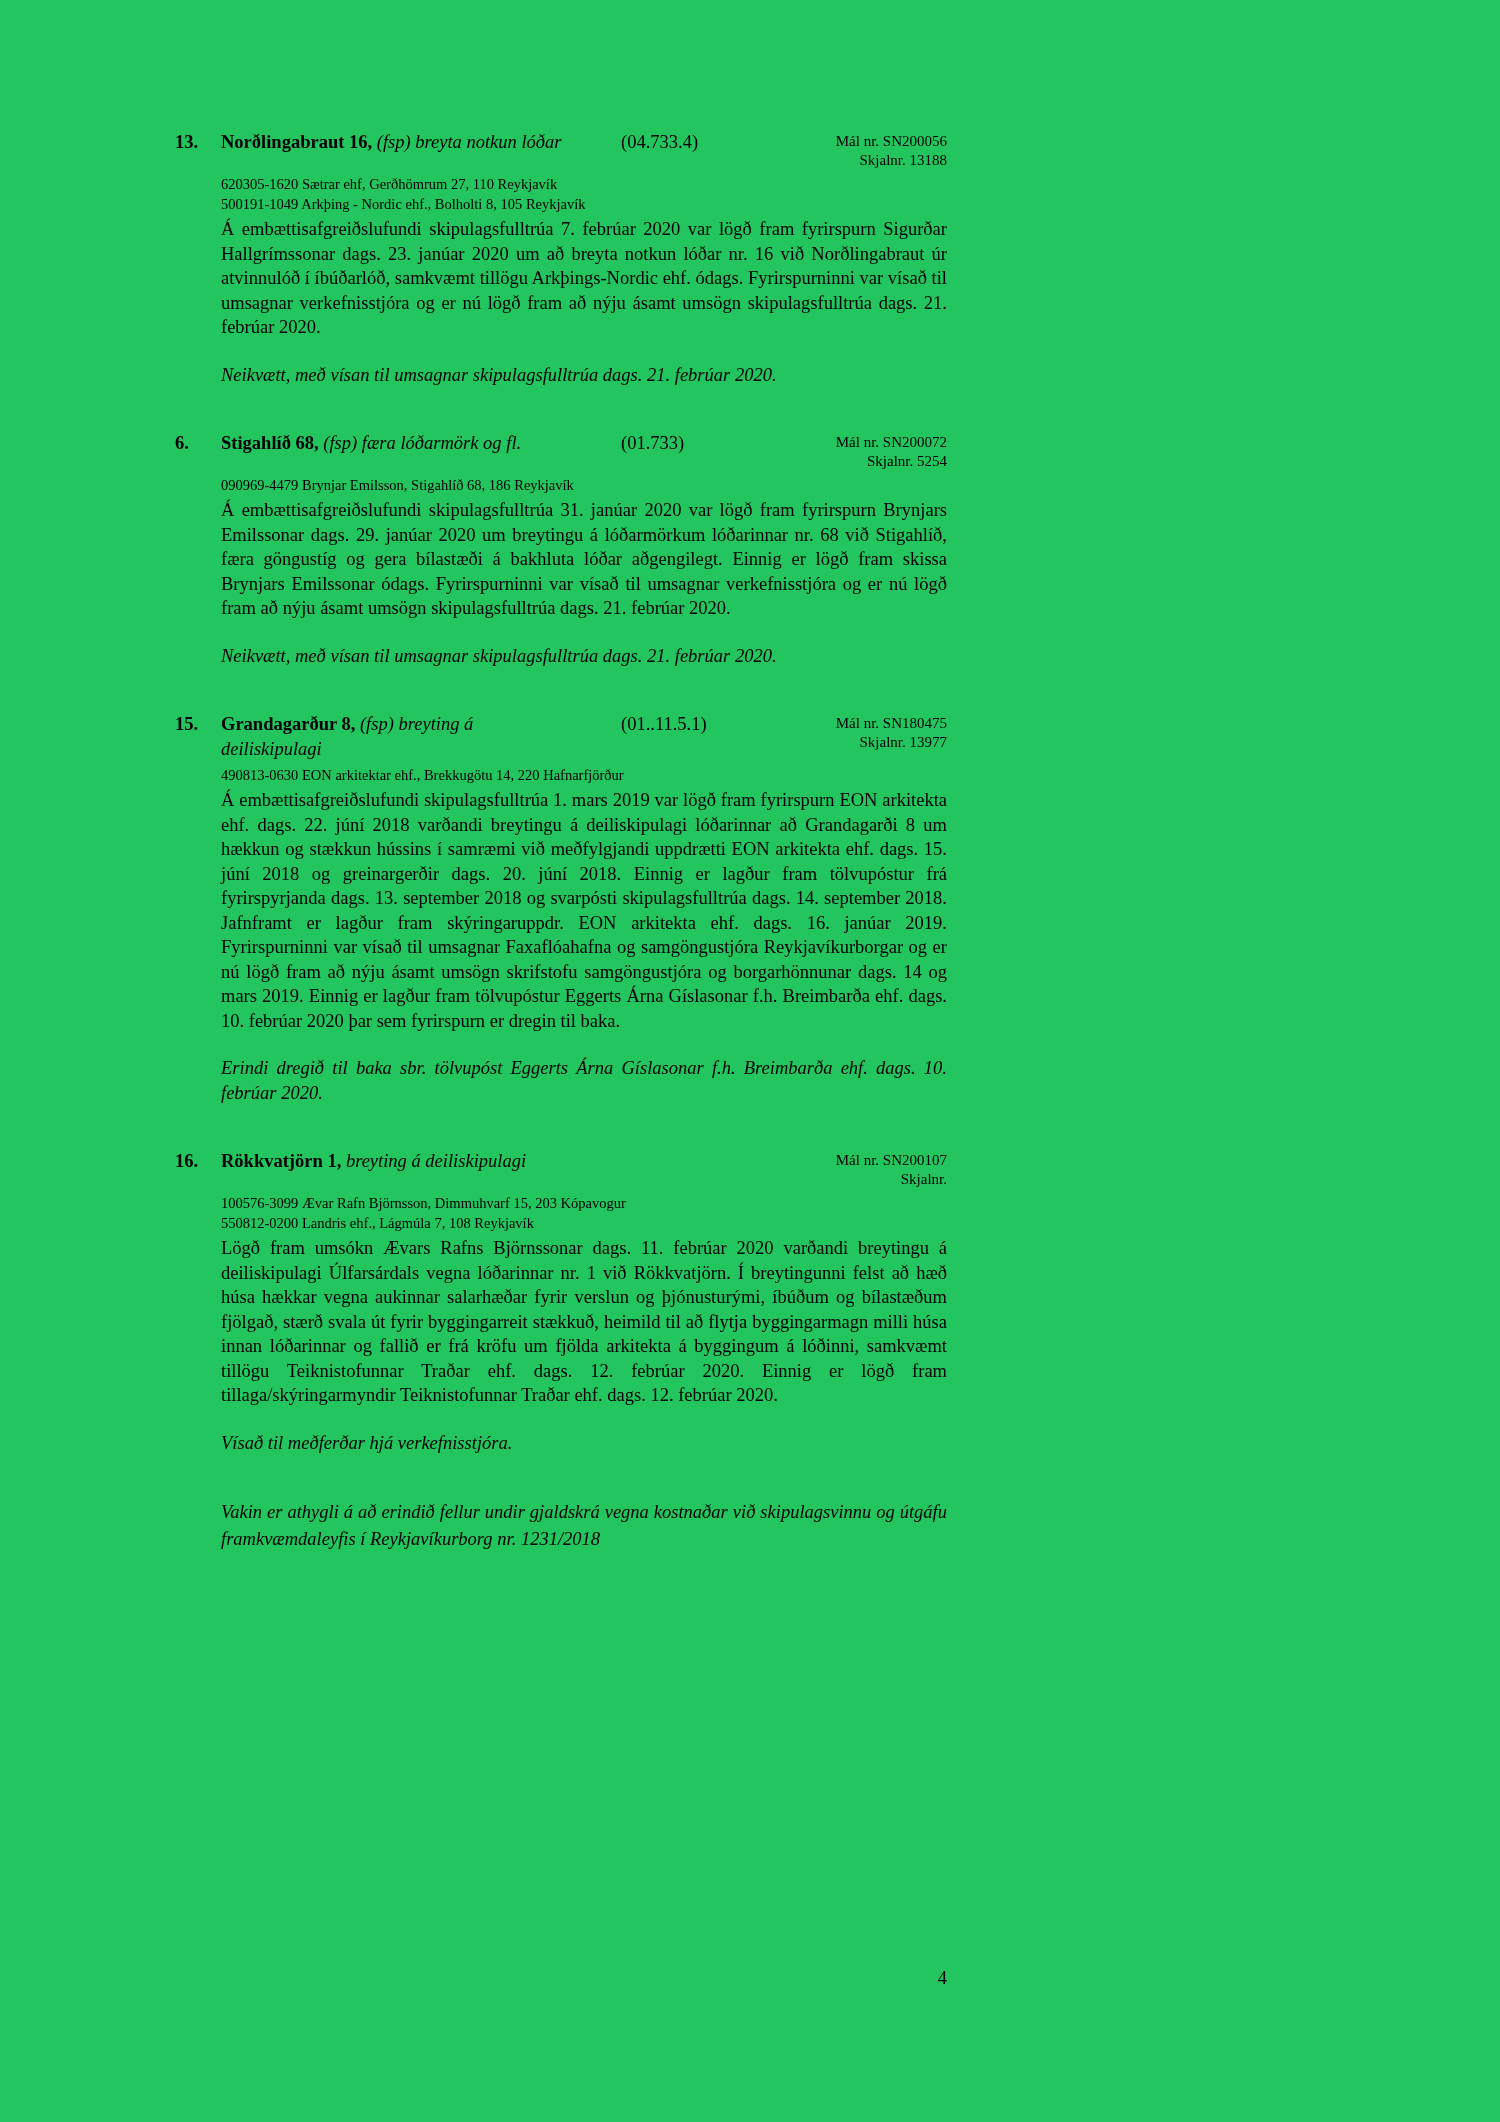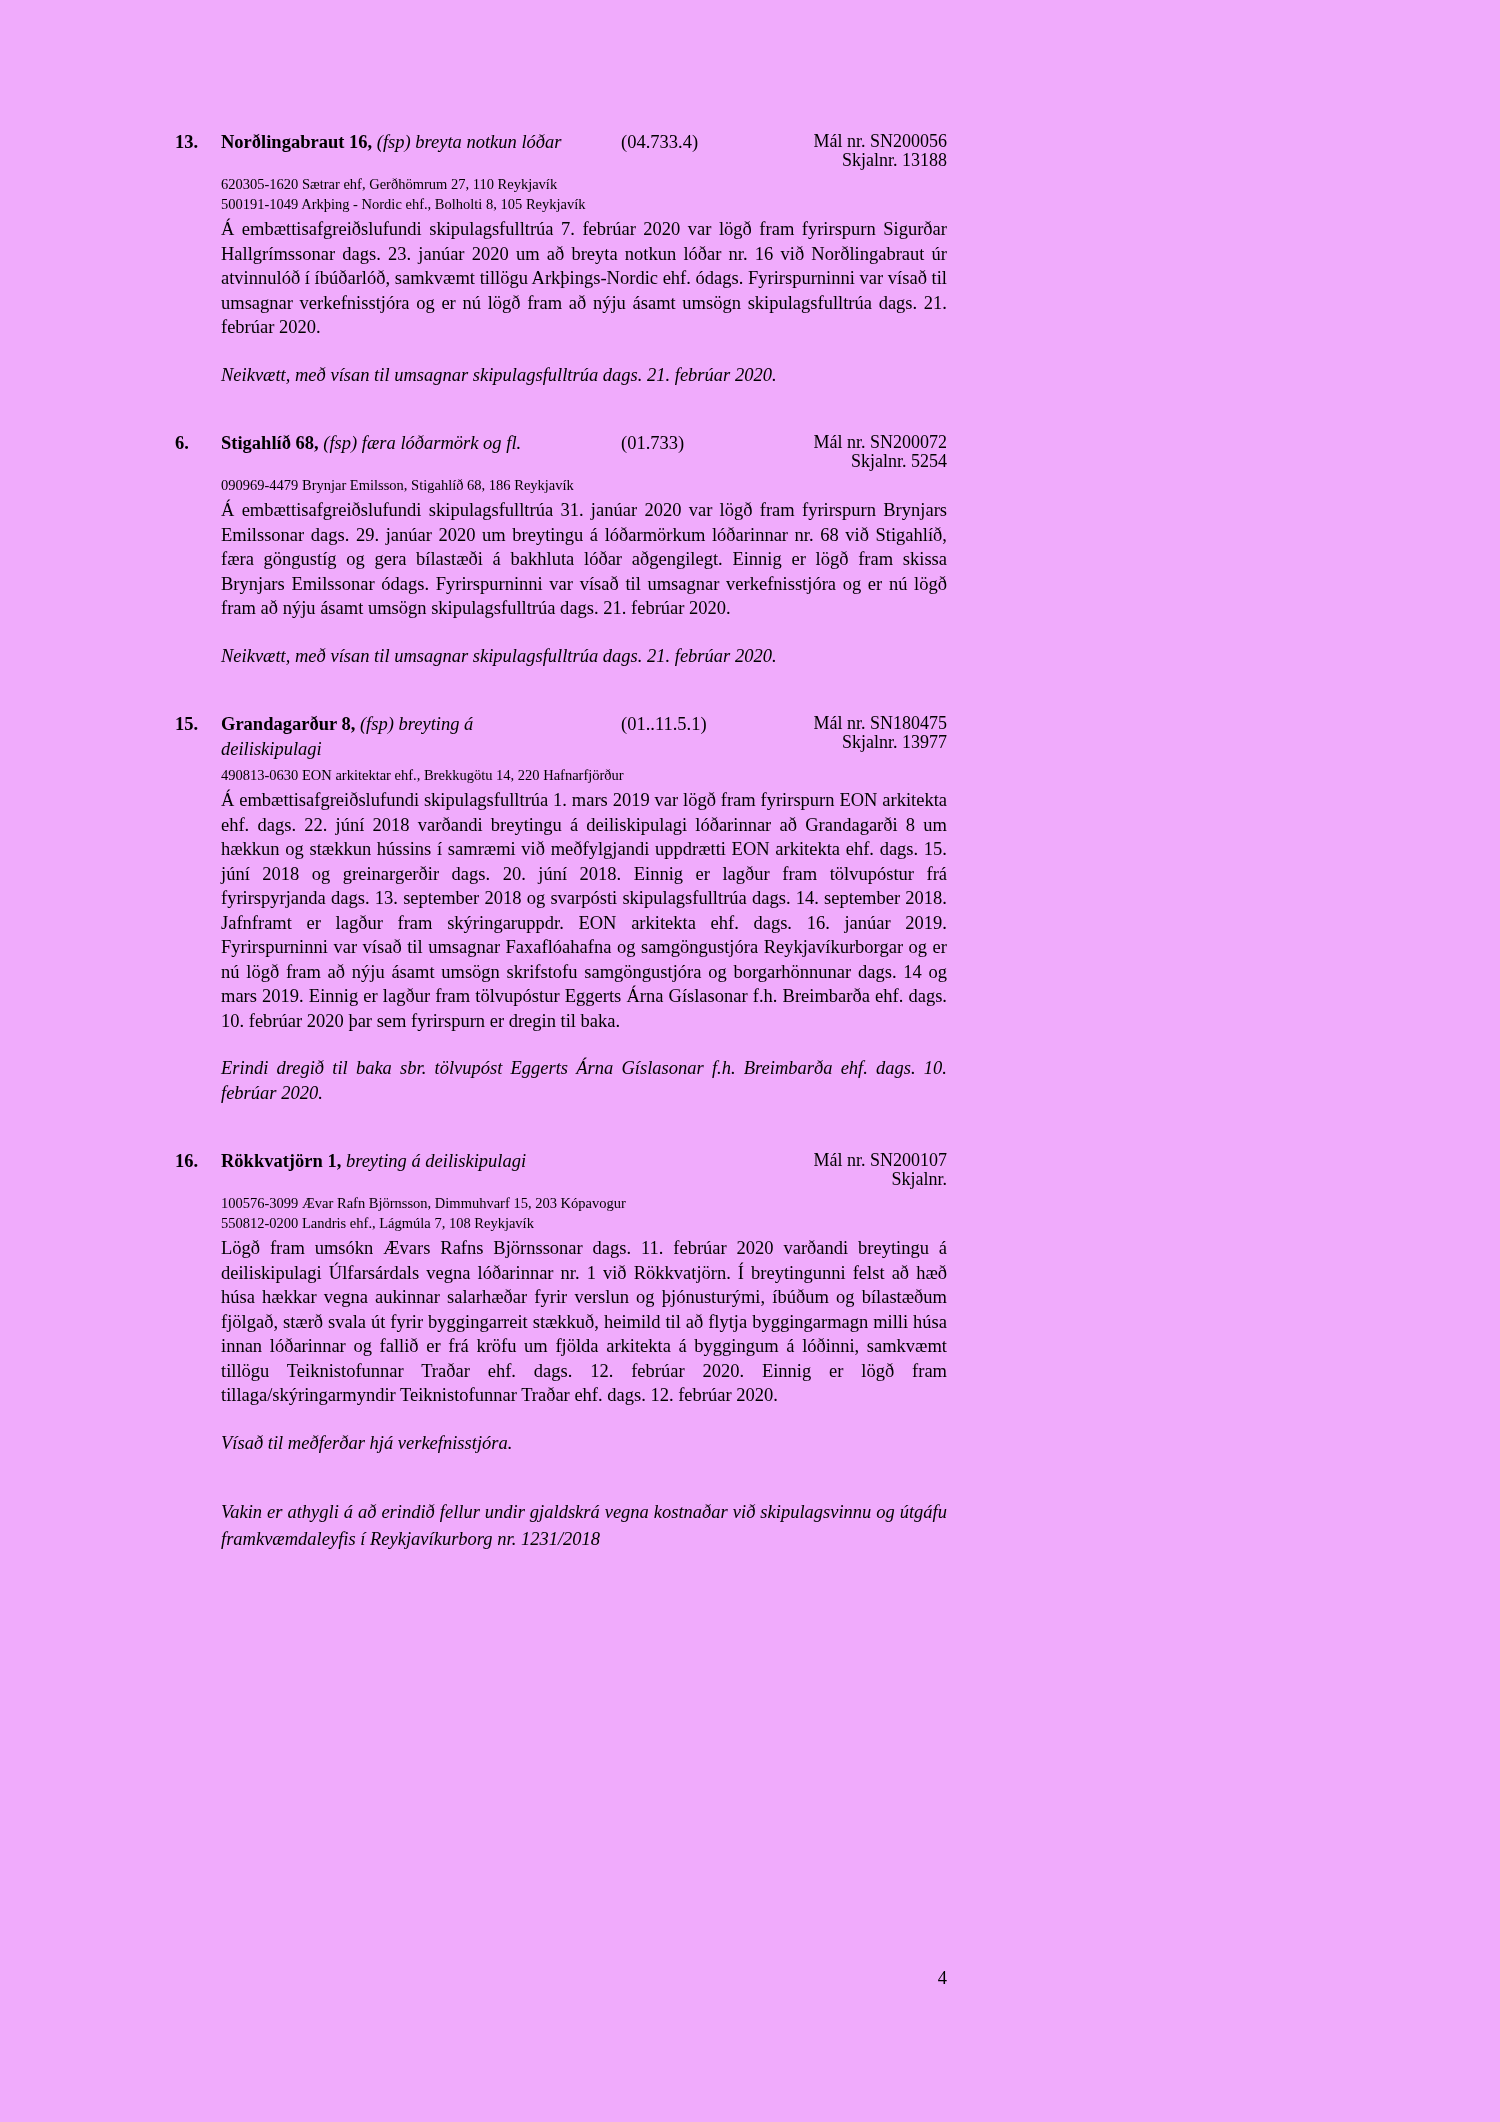--- a/index.html
+++ b/index.html
@@ -1,21 +1,21 @@
 <!DOCTYPE html>
 <html><head>
 <meta charset="utf-8">
 <style>
   * { margin: 0; padding: 0; box-sizing: border-box; }
   html, body { background: #e8e8e8; }
   .page {
     position: relative;
     width: 1500px;
     height: 2122px;
-    background: #f0abfc;
+    background: #22c55e;
     font-family: "Liberation Serif", serif;
     color: #000;
     overflow: hidden;
   }
   .content {
     position: absolute;
     left: 175px;
     top: 130px;
     width: 772px;
   }
@@ -38,21 +38,21 @@
   .ti { font-style: italic; }
   .code {
     flex: 0 0 auto;
     margin-left: 45px;
     font-size: 18.5px;
     line-height: 24.5px;
   }
   .mal {
     margin-left: auto;
     text-align: right;
-    font-size: 18px;
+    font-size: 15px;
     line-height: 19px;
     white-space: nowrap;
     padding-top: 2px;
   }
   .parties {
     font-size: 14.5px;
     line-height: 20px;
     margin-top: 4px;
   }
   .body-text {

